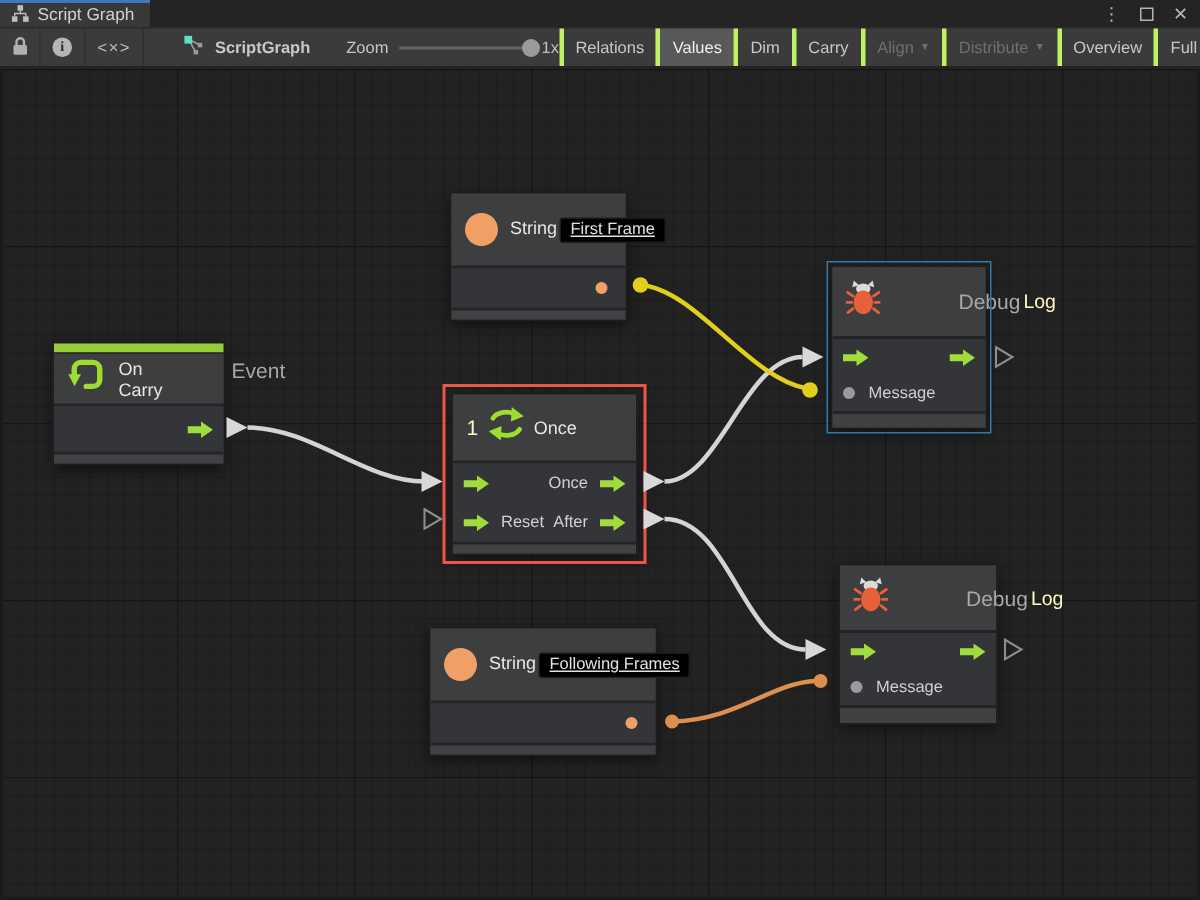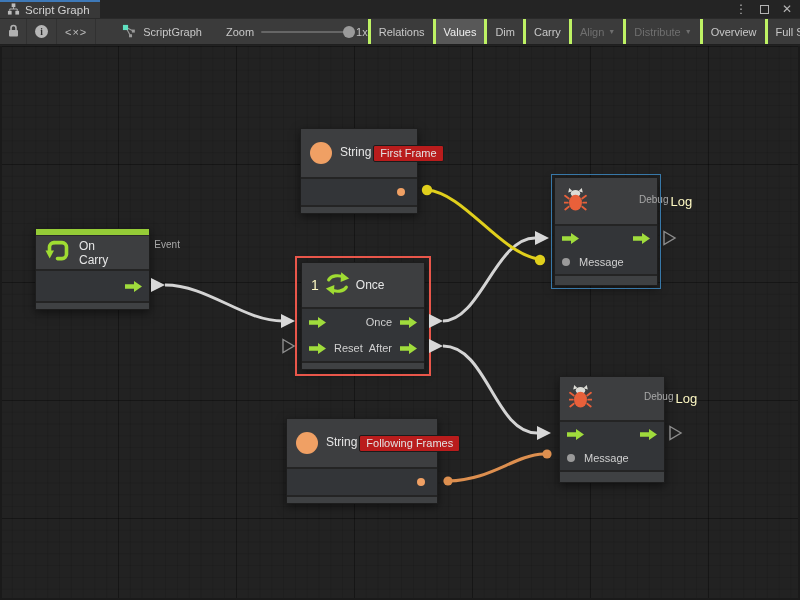--- a/index.html
+++ b/index.html
@@ -18,21 +18,21 @@
   .tbtn { display:flex; align-items:center; gap:4px; padding:0 8px; border-left:3px solid #bef264; white-space:nowrap; }
   .tbtn.active { background:#585858; color:#efefef; }
   .tbtn.disabled { color:#6f6f6f; }
   .caret { font-size:7px; }
   .infodot { width:13px; height:13px; border-radius:50%; background:#b6b6b6; color:#2c2c2c; font-size:9.5px; font-weight:bold; display:flex; align-items:center; justify-content:center; font-family:"Liberation Serif", serif; }
   .codeglyph { letter-spacing:1px; color:#bdbdbd; font-size:11px; }
   .zoomwrap { display:flex; align-items:center; gap:7px; margin-left:24px; }
   .ztrack { position:relative; width:88px; height:2px; background:#666; border-radius:1px; }
   .zhandle { position:absolute; right:-6px; top:-5px; width:12px; height:12px; border-radius:50%; background:#9a9a9a; }
   .rightbtns { display:flex; margin-left:auto; }
-  .gname { margin-left:26px; gap:6px; display:flex; align-items:center; }
+  .gname { margin-left:26px; gap:6px; display:flex; align-items:center;font-weight:bold; }
 
   
   .canvas { position:absolute; top:46px; left:0; right:0; bottom:0;
     background-color:#222222;
     background-image:
       linear-gradient(rgba(0,0,0,.30) 1px, transparent 1px),
       linear-gradient(90deg, rgba(0,0,0,.30) 1px, transparent 1px),
       linear-gradient(rgba(0,0,0,.10) 1px, transparent 1px),
       linear-gradient(90deg, rgba(0,0,0,.10) 1px, transparent 1px);
     background-size:118px 118px, 118px 118px, 11.8px 11.8px, 11.8px 11.8px;
@@ -40,23 +40,23 @@
   .frame { position:absolute; top:46px; left:0; right:0; bottom:0; border:2px solid #1a1a1a; border-top:none; pointer-events:none; z-index:60; }
 
   
   .node { position:absolute; background:#333538; border:1px solid #1d1d1d; box-shadow:0 3px 9px rgba(0,0,0,.5); z-index:10; }
   .sel { position:absolute; pointer-events:none; }
   .sel.blue { inset:-4px; border:1.5px solid #3878a8; }
   .sel.red  { inset:-7px; border:2.5px solid #e9564a; }
   .nhead { background:#3d3e40; display:flex; align-items:center; gap:8px; padding:0 9px; border-bottom:2px solid #242424; }
   .ncol { display:flex; flex-direction:row; justify-content:center; gap:2px; }
   .ntitle { font-size:12px; color:#e6e6e6; }
-  .nsub { font-size:10px; color:#a8a8a8;padding-left:44px; }
+  .nsub { font-size:14px; color:#a8a8a8;padding-left:44px; }
   .nbig { font-size:13px; color:#fef9c3;text-align:right; }
-  .nfield { background:#b91c1c; border:1px solid #1b1b1b; border-radius:2px; padding:1.5px 6px; font-size:11px; color:#e2e2e2; white-space:nowrap; align-self:flex-start; }
+  .nfield { background:#000000; border:1px solid #1b1b1b; border-radius:2px; padding:1.5px 6px; font-size:11px; color:#e2e2e2; white-space:nowrap; align-self:flex-start;text-decoration:underline; }
   .prow { display:flex; align-items:center; justify-content:space-between; padding:0 7px; background:#333538; }
   .pgrp { display:flex; align-items:center; gap:8px; }
   .plabel { font-size:11px; color:#d0d0d0; }
   .nfoot { background:#3f4143; border-top:2px solid #242424; }
   .estrip { height:6px; background:#95cc37; }
   .dotbig { width:22px; height:22px; border-radius:50%; background:#f0a064; flex:none; }
   .pdot { width:8px; height:8px; border-radius:50%; flex:none; }
   .pdot.orange { background:#f0a064; }
   .pdot.gray { background:#9a9a9a; }
   .fa { flex:none; display:block; }

